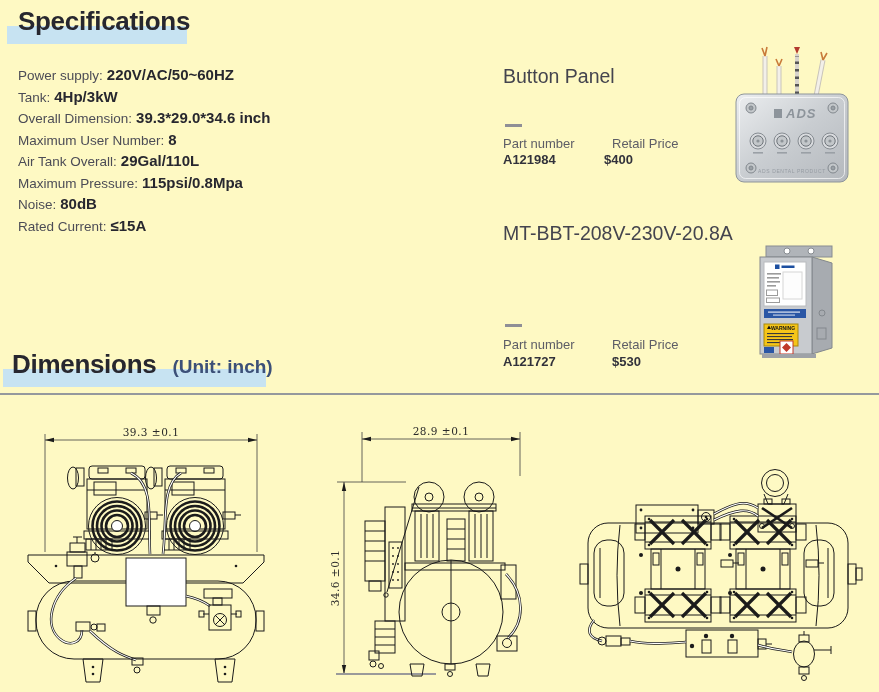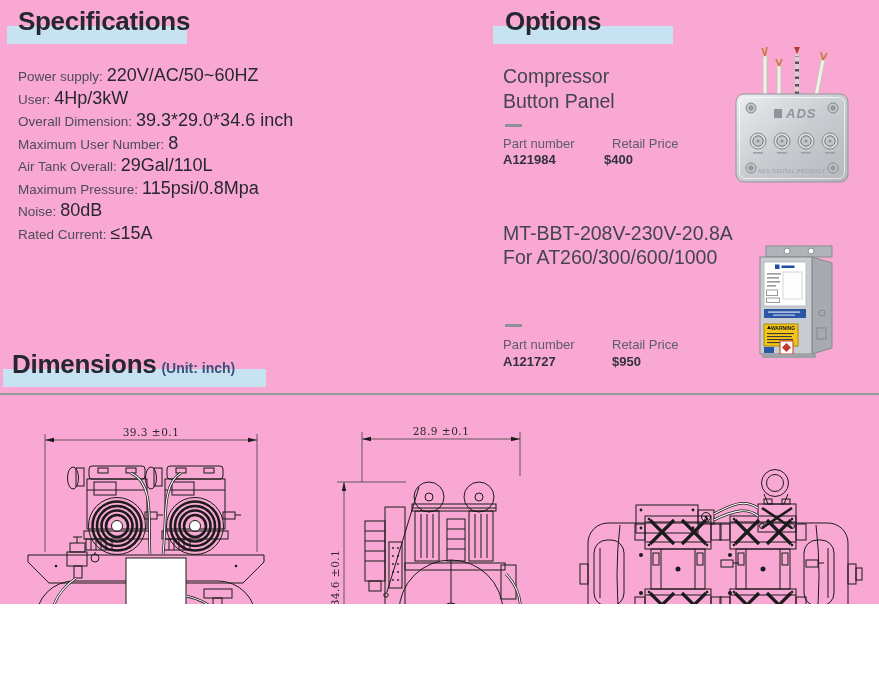--- a/index.html
+++ b/index.html
@@ -1,27 +1,27 @@
 <!DOCTYPE html>
 <html><head>
 <meta charset="utf-8">
 <style>
   html,body{margin:0;padding:0;background:#fff;}
-  .page{position:relative;width:879px;height:604px;background:#f9a8d4;overflow:hidden;
+  .page{position:relative;width:879px;height:692px;background:#fef9c3;overflow:hidden;
         font-family:"Liberation Sans",sans-serif;color:#27272f;}
   
   .sec-heading{position:absolute;height:40px;}
   .hband{position:absolute;left:0;bottom:2px;height:18px;background:#c7e3f2;}
   .ht{position:relative;z-index:1;font-size:26px;font-weight:700;color:#27272f;letter-spacing:-0.3px;}
-  .unit-note{position:relative;z-index:1;font-size:14px;font-weight:600;color:#3c5078;margin-left:5px;}
+  .unit-note{position:relative;z-index:1;font-size:19px;font-weight:600;color:#3c5078;margin-left:16px;}
   
   .spec-list{position:absolute;left:18px;top:65px;}
   .spec-row{line-height:20.5px;white-space:nowrap;}
   .sl{font-size:13.5px;color:#4c4c56;}
-  .sv{font-size:18px;font-weight:400;color:#27272f;margin-left:4px;}
+  .sv{font-size:15px;font-weight:700;color:#27272f;margin-left:4px;}
   
   .opt-title{position:absolute;font-size:19.5px;color:#44444e;line-height:24.5px;}
   .dash{position:absolute;width:17px;height:3px;background:#8f8f96;}
   .plabel{position:absolute;font-size:13px;color:#5d5d66;}
   .pvalue{position:absolute;font-size:13px;font-weight:600;color:#32323b;}
   
   .rule{position:absolute;left:0;top:393px;width:879px;height:0;border-top:2px solid #95999d;}
   
   .draw{position:absolute;}
   .dimtxt{font-family:"DejaVu Serif",serif;font-size:10.5px;fill:#2a2a2a;letter-spacing:0.5px;}
@@ -45,36 +45,31 @@
 
 <div class="page">
 
   <div class="sec-heading" style="left:7px;top:6px;">
     <div class="hband" style="width:180px;"></div>
     <span class="ht" style="margin-left:11px;">Specifications</span>
   </div>
 
   <div class="spec-list">
     <div class="spec-row"><span class="sl">Power supply:</span><span class="sv">220V/AC/50~60HZ</span></div>
-    <div class="spec-row"><span class="sl">User:</span><span class="sv">4Hp/3kW</span></div>
+    <div class="spec-row"><span class="sl">Tank:</span><span class="sv">4Hp/3kW</span></div>
     <div class="spec-row"><span class="sl">Overall Dimension:</span><span class="sv">39.3*29.0*34.6 inch</span></div>
     <div class="spec-row"><span class="sl">Maximum User Number:</span><span class="sv">8</span></div>
     <div class="spec-row"><span class="sl">Air Tank Overall:</span><span class="sv">29Gal/110L</span></div>
     <div class="spec-row"><span class="sl">Maximum Pressure:</span><span class="sv">115psi/0.8Mpa</span></div>
     <div class="spec-row"><span class="sl">Noise:</span><span class="sv">80dB</span></div>
     <div class="spec-row"><span class="sl">Rated Current:</span><span class="sv">≤15A</span></div>
   </div>
 
-  <div class="sec-heading" style="left:493px;top:6px;">
-    <div class="hband" style="width:180px;"></div>
-    <span class="ht" style="margin-left:12px;">Options</span>
-  </div>
 
   <div class="opt-title" style="left:503px;top:64px;">
-    <div>Compressor</div>
     <div>Button Panel</div>
   </div>
   <div class="dash" style="left:505px;top:124px;"></div>
   <div class="plabel" style="left:503px;top:136px;">Part number</div>
   <div class="plabel" style="left:612px;top:136px;">Retail Price</div>
   <div class="pvalue" style="left:503px;top:152px;">A121984</div>
   <div class="pvalue" style="left:604px;top:152px;">$400</div>
 
   <svg class="draw" style="left:730px;top:42px;" width="126" height="146" viewBox="0 0 126 146">
 
@@ -141,27 +136,26 @@
           <circle r="5.2" fill="#c3c7ca" stroke="#6e747a"></circle>
           <circle r="1.6" fill="#8d9398"></circle>
           <rect x="-5" y="11" width="10" height="1.6" fill="#9aa0a6"></rect>
         </g>
     </g>
     <text x="62" y="131" text-anchor="middle" class="panel-cap">ADS DENTAL PRODUCT</text>
   </svg>
 
   <div class="opt-title" style="left:503px;top:221px;line-height:24px;">
     <div>MT-BBT-208V-230V-20.8A</div>
-    <div>For AT260/300/600/1000</div>
   </div>
   <div class="dash" style="left:505px;top:324px;"></div>
   <div class="plabel" style="left:503px;top:337px;">Part number</div>
   <div class="plabel" style="left:612px;top:337px;">Retail Price</div>
   <div class="pvalue" style="left:503px;top:354px;">A121727</div>
-  <div class="pvalue" style="left:612px;top:354px;">$950</div>
+  <div class="pvalue" style="left:612px;top:354px;">$530</div>
 
   <svg class="draw" style="left:750px;top:238px;" width="98" height="128" viewBox="0 0 98 128">
 
     <g>
       <rect x="16" y="8" width="66" height="11" fill="#b0b4b9" stroke="#878c91"></rect>
       <circle cx="37" cy="13" r="3" fill="#fff" stroke="#878c91"></circle>
       <circle cx="61" cy="13" r="3" fill="#fff" stroke="#878c91"></circle>
     </g>
 
     <polygon points="62,19 82,25 82,110 62,116" fill="#a7abb0" stroke="#83888d"></polygon>

